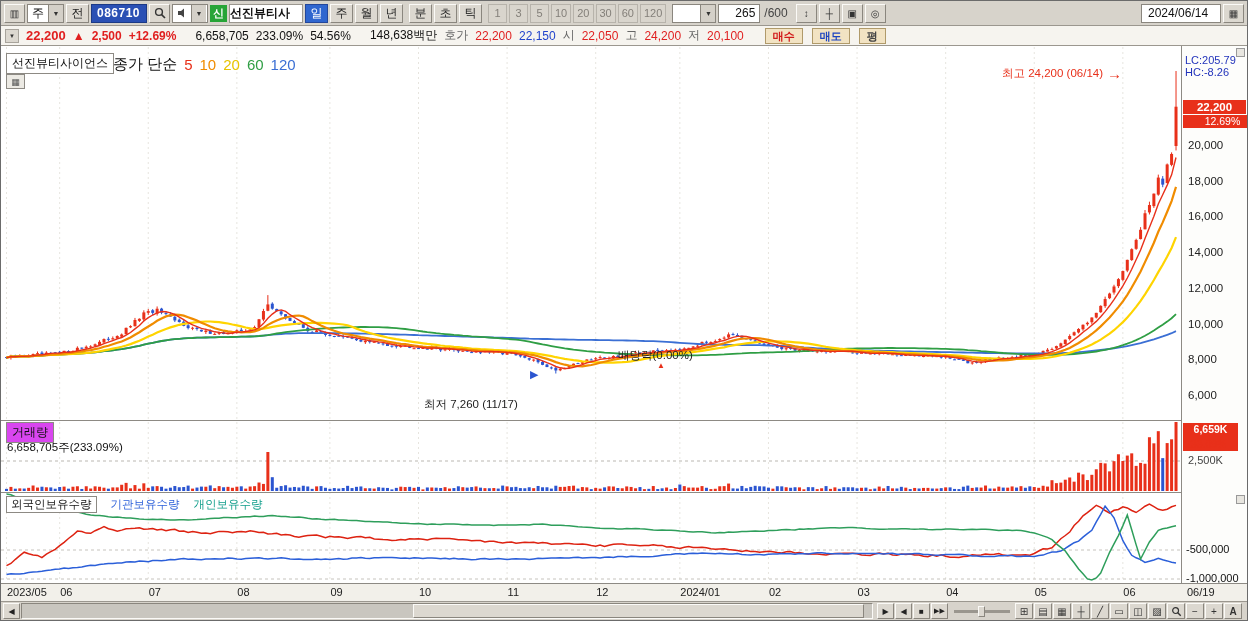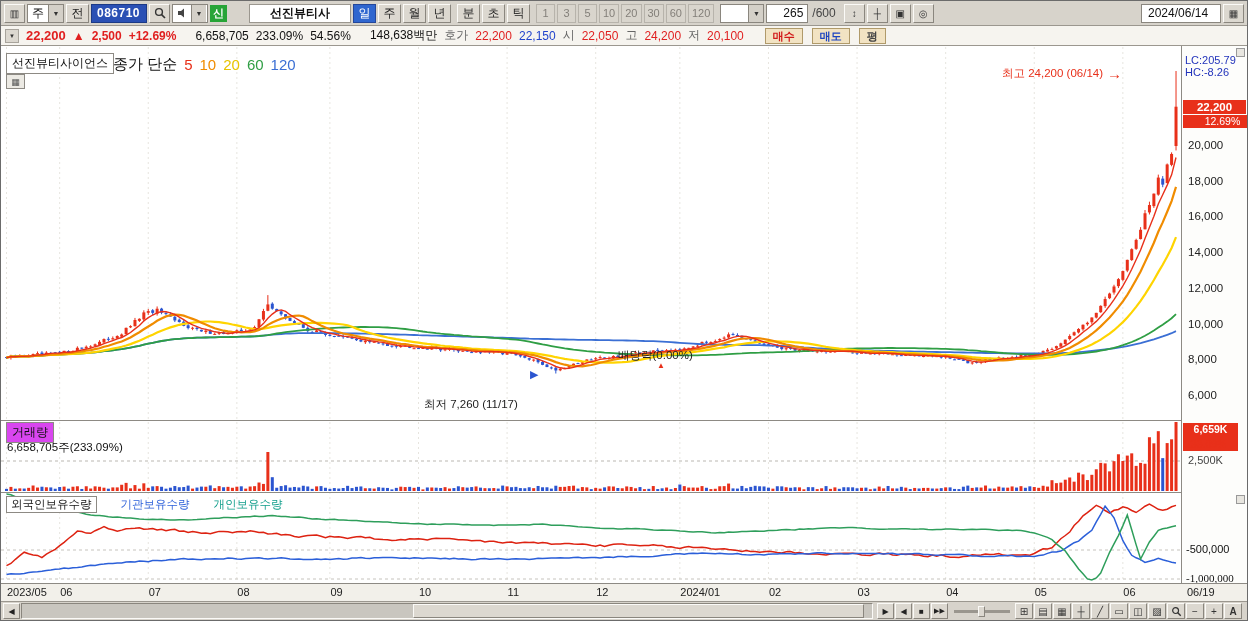--- a/index.html
+++ b/index.html
@@ -12,21 +12,21 @@
   .btn{height:19px;min-width:23px;padding:0 4px;background:#dcd8d0;border:1px solid;border-color:#fbfaf7 #8a867e #8a867e #fbfaf7;font-size:12px;display:inline-flex;align-items:center;justify-content:center;color:#222;font-family:inherit;cursor:default;}
   .btn.active{background:#2f66cf;color:#fff;border-color:#24479a;}
   .ibtn{width:21px;height:19px;background:#dcd8d0;border:1px solid;border-color:#fbfaf7 #8a867e #8a867e #fbfaf7;display:inline-flex;align-items:center;justify-content:center;font-size:10px;color:#333;}
   .numbtn{height:19px;min-width:19px;padding:0 3px;background:#d9d5cd;border:1px solid #b7b3ab;color:#837f79;font-size:11px;display:inline-flex;align-items:center;justify-content:center;}
   .combo{height:19px;background:#fff;border:1px solid #8a867e;display:inline-flex;align-items:center;padding-left:4px;position:relative;}
   .combo .cv{flex:1;font-size:12px;}
   .combo .carr{width:15px;height:17px;margin-left:3px;background:#d4d0c8;border-left:1px solid #8a867e;display:inline-flex;align-items:center;justify-content:center;font-size:7px;color:#333;}
   .w34{width:37px;} .w30{width:36px;} .w44{width:44px;}
   .code-field{width:56px;height:19px;background:#2a50b4;border:1px solid #1c3a86;color:#fff;font-weight:bold;font-size:12px;display:inline-flex;align-items:center;padding-left:5px;letter-spacing:.5px;}
   .badge{width:17px;height:17px;background:#27a437;color:#fff;display:inline-flex;align-items:center;justify-content:center;font-size:11px;font-weight:bold;}
-  .name-field{min-width:74px;height:19px;background:#fff;border:1px solid #9b978f;display:inline-flex;align-items:center;padding:0 20px;font-weight:bold;font-size:12px;margin-left:20px;}
+  .name-field{min-width:74px;height:19px;background:#fff;border:1px solid #9b978f;display:inline-flex;align-items:center;padding:0 0;font-weight:bold;font-size:12px;}
   .num-field{width:42px;height:19px;background:#fff;border:1px solid #8a867e;display:inline-flex;align-items:center;justify-content:flex-end;padding-right:4px;}
   .slash{color:#444;margin:0 2px;}
   .date-group{margin-left:auto;display:flex;align-items:center;gap:2px;}
   .date-field{width:80px;height:19px;background:#fff;border:1px solid #8a867e;display:inline-flex;align-items:center;padding-left:6px;}
   .ml4{margin-left:4px;}
 
   
   .tb2{position:absolute;left:0;top:25px;width:1246px;height:20px;background:#f6f4ef;border-bottom:1px solid #9b978f;display:flex;align-items:center;padding:0 4px;gap:7px;font-size:12px;}
   .mini-icon{width:14px;height:14px;background:#dcd8d0;border:1px solid #a8a49c;font-size:6px;display:inline-flex;align-items:center;justify-content:center;color:#333;}
   .q-red{color:#e01f1f;} .q-blue{color:#2244cc;} .q-label{color:#666;}
@@ -45,37 +45,37 @@
   .ma-legend{position:absolute;left:112px;top:9px;display:flex;gap:7px;font-size:15px;align-items:center;}
   .ma5{color:#e8301a;} .ma10{color:#f08c00;} .ma20{color:#e8c400;} .ma60{color:#2f9e44;} .ma120{color:#3b6fd4;}
   .anno-high{position:absolute;left:1001px;top:20px;color:#e8301a;font-size:11.5px;display:flex;align-items:center;gap:4px;white-space:nowrap;}
   .anno-high .arr-r{font-size:15px;font-weight:bold;line-height:10px;}
   .anno-div{position:absolute;left:617px;top:302px;font-size:11.5px;color:#222;}
   .div-marker{position:absolute;left:656px;top:315px;color:#e8301a;font-size:8px;}
   .anno-low{position:absolute;left:423px;top:323px;font-size:11.5px;color:#222;margin-top:28px;}
   .low-arrow{position:absolute;left:529px;top:322px;color:#2b55d0;font-size:11px;}
   .vol-box{position:absolute;left:5px;top:376px;border:1px solid #8d8a84;background:#d946ef;padding:1px 5px;font-size:12px;}
   .vol-sub{position:absolute;left:6px;top:394px;font-size:11.5px;}
-  .hold-legend{position:absolute;left:5px;top:450px;display:flex;gap:24px;font-size:11.5px;align-items:center;}
+  .hold-legend{position:absolute;left:5px;top:450px;display:flex;gap:14px;font-size:11.5px;align-items:center;}
   .hl-box{border:1px solid #8d8a84;background:#fff;padding:0 4px;color:#111;}
   .hl-inst{color:#2b5fd9;} .hl-ind{color:#0f9d8a;}
 
   
   #right-axis{position:absolute;left:1180px;top:0;width:66px;height:537px;background:#fdfdfb;border-left:1px solid #8d8a84;}
   #right-axis div{position:absolute;white-space:nowrap;}
   .lc{left:3px;top:8px;color:#2233bb;font-size:11px;}
   .hc{left:3px;top:20px;color:#2233bb;font-size:11px;}
   .cur-price{left:1px;top:54px;width:63px;height:14px;background:#e8301a;color:#fff;font-weight:bold;font-size:11.5px;text-align:center;line-height:14px;}
   .cur-pct{left:1px;top:69px;width:79px;height:13px;background:#e8301a;color:#fff;font-size:10.5px;text-align:center;line-height:13px;}
   .axis-label{left:6px;font-size:11.5px;color:#222;}
   .vol-cur{left:1px;top:377px;width:55px;height:28px;background:#e8301a;color:#fff;font-size:10.5px;font-weight:bold;text-align:center;line-height:13px;}
   .vol-pct{left:3px;top:392px;color:#e8301a;font-size:10.5px;}
   .vol-grid{left:6px;top:408px;color:#444;font-size:11px;}
   .h-lab1{left:4px;top:497px;font-size:11px;}
-  .h-lab2{left:4px;top:526px;font-size:11px;font-family:Liberation Serif, serif;}
+  .h-lab2{left:4px;top:526px;font-size:11px;}
   .ra-min,.ra-min2{position:absolute;right:2px;width:9px;height:9px;border:1px solid #999;background:#e8e6e0;}
   .ra-min{top:2px;} .ra-min2{top:449px;}
 
   
   #date-axis{position:absolute;left:0;top:537px;width:1246px;height:18px;background:#f2f0ea;border-top:1px solid #8d8a84;}
   #date-axis div{position:absolute;top:2px;font-size:11px;color:#222;white-space:nowrap;}
   .d-end{left:1186px;}
 
   
   #tb3{position:absolute;left:0;top:600px;width:1246px;height:19px;background:#d7d3cb;border-top:1px solid #9b978f;}

